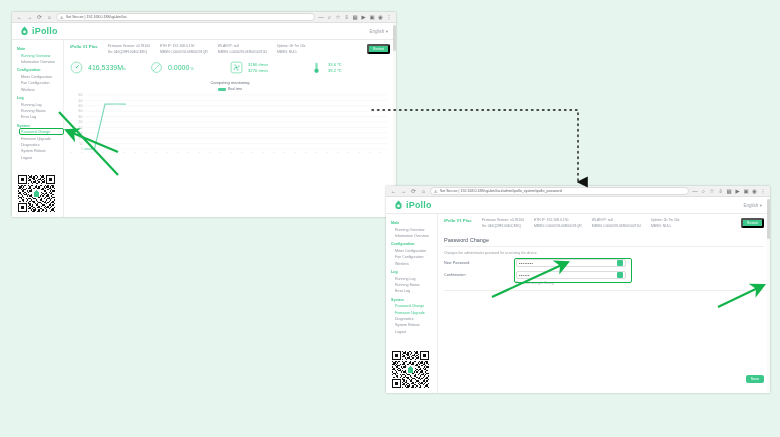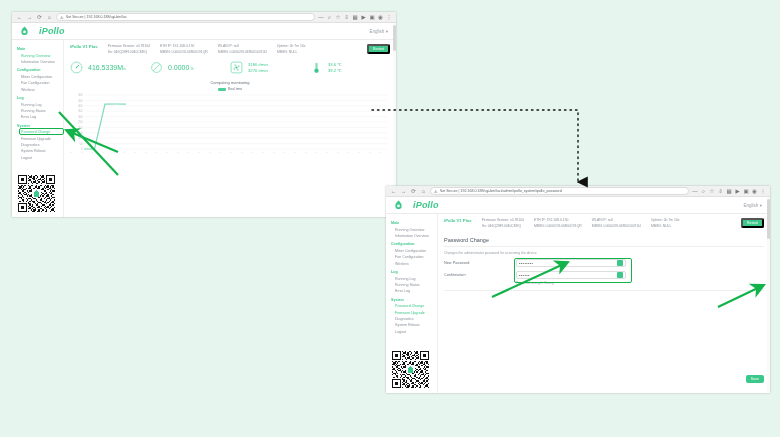--- a/index.html
+++ b/index.html
@@ -26,21 +26,21 @@
   .omni-txt { font-size: 3.6px; color: #5f6368; white-space: nowrap; overflow: hidden; }
   .omni-txt .notsec { color: #5f6368; }
   .chrome-right { display: flex; align-items: center; gap: 2.5px; }
   .chrome-right .nav-ico { width: 6px; }
 
   
   .app-head {
     height: 17px; background: #fff; border-bottom: 1px solid #eaeaea;
     display: flex; align-items: center; justify-content: space-between; padding: 0 8px;
   }
-  .brand { display: flex; align-items: center; gap: 10px; font-style: italic; }
+  .brand { display: flex; align-items: center; gap: 3px; }
   .brand-mark { width: 9px; height: 10px; }
   .brand-txt { font-size: 9px; font-weight: bold; color: #3cc88a; letter-spacing: .2px; }
   .lang { font-size: 4.5px; color: #9aa0a6; display: flex; align-items: center; gap: 1.5px; }
 
   
   .app-body { display: flex; height: calc(100% - 28px); }
   .sidebar { width: 52px; background: #fff; border-right: 1px solid #eee; padding: 4px 0 0 5px; position: relative; }
   .grp-title { font-size: 3.6px; color: #3cc88a; font-weight: bold; margin: 3px 0 1.5px; }
   .nav-item { font-size: 3.6px; color: #8a9099; padding: 1.2px 0 1.2px 4px; white-space: nowrap; }
   .nav-item.active { color: #3cc88a; }

